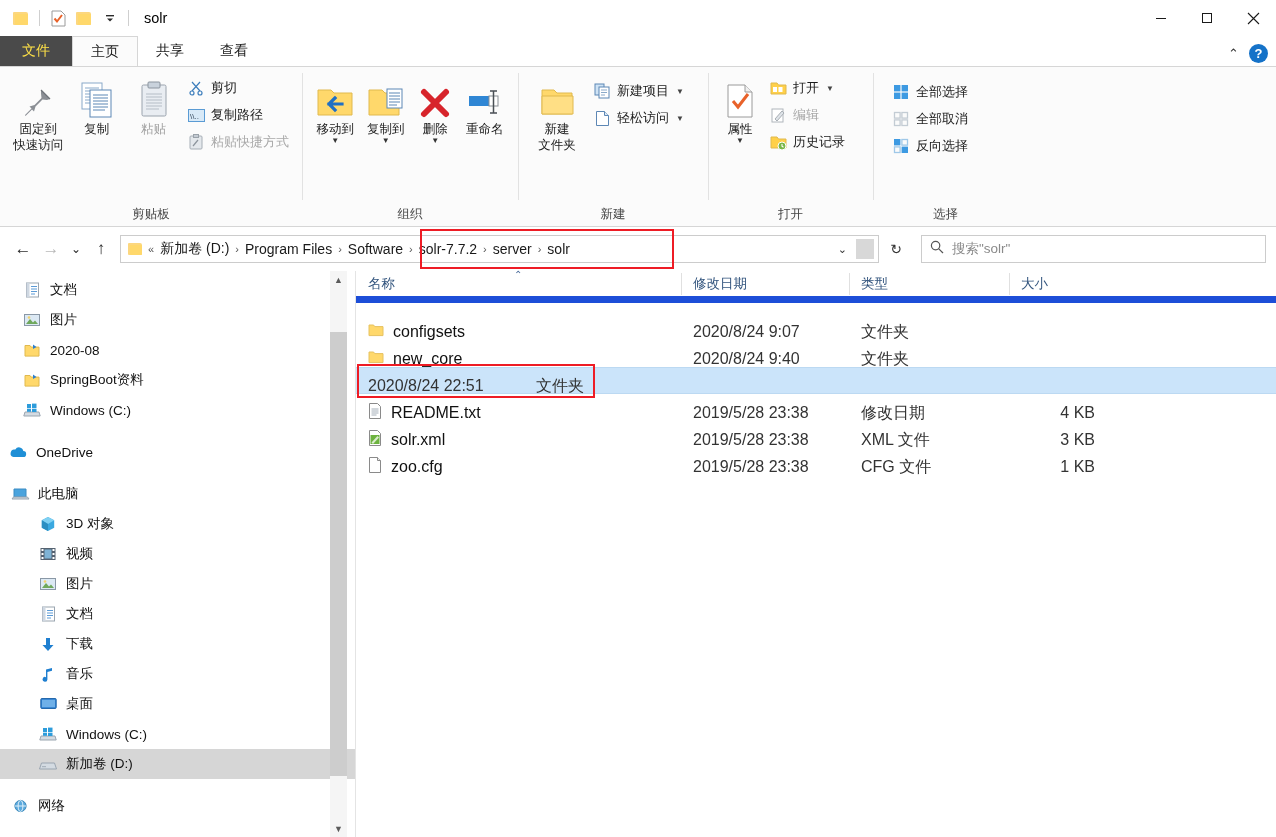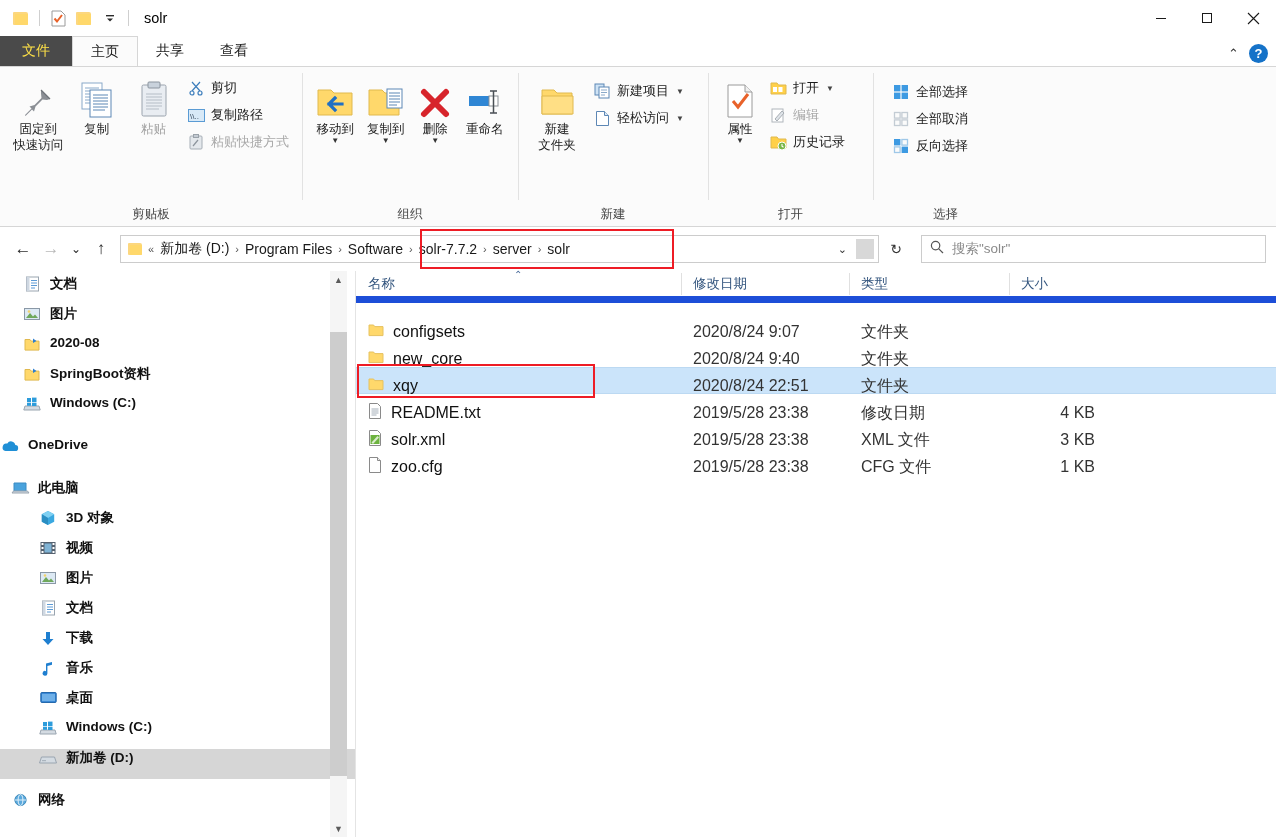--- a/index.html
+++ b/index.html
@@ -104,22 +104,22 @@
   }
   .search-ph { font-size: 13.5px; color: #8a8a8a; }
 
   
   .main { display: flex; height: 566px; }
 
   
   .sidebar { width: 356px; position: relative; overflow: hidden; background: #fff; }
   .navlist { padding-top: 4px; }
   .navitem {
-    height: 30px; display: flex; align-items: flex-start; font-size: 13.5px; color: #111;
-    padding-right: 8px; position: relative; font-weight: bold;
+    height: 30px; display: flex; align-items: center; font-size: 13.5px; color: #111;
+    padding-right: 8px; position: relative;
   }
   .navitem.selected { background: #d6d6d6; }
   .navitem .nicon { width: 20px; height: 18px; display: flex; align-items: center; justify-content: center; margin-right: 8px; }
   .navitem .pin { margin-left: auto; color: #8a8a8a; font-size: 13px; }
   .lvl1 { padding-left: 22px; }
   .lvl2 { padding-left: 38px; }
   .group-gap { height: 12px; }
 
   .sb-scroll {
     position: absolute; right: 9px; top: 0; width: 17px; height: 100%;
@@ -575,21 +575,21 @@
               <rect x="4" y="5.7" width="4" height="3.1"></rect>
               <rect x="9" y="5.7" width="4.5" height="3.3"></rect>
             </g>
           </svg>
         </span>
         <span>Windows (C:)</span>
       </div>
 
       <div class="group-gap"></div>
 
-      <div class="navitem" style="">
+      <div class="navitem" style="margin-left:8px;">
         <span class="nicon">
           <svg width="18" height="13" viewBox="0 0 18 13">
             <path d="M4.5 11h9.5a3 3 0 0 0 .3-6 4.3 4.3 0 0 0-8-1.4A3.2 3.2 0 0 0 4.5 11z" fill="#1f8fd6"></path>
           </svg>
         </span>
         <span>OneDrive</span>
       </div>
 
       <div class="group-gap"></div>
 
@@ -760,28 +760,20 @@
               </svg>
           </span>
           <span>new_core</span>
         </div>
         <div class="cell cell-date">2020/8/24 9:40</div>
         <div class="cell cell-type">文件夹</div>
         <div class="cell cell-size"></div>
       </div>
 
       <div class="row selected">
-        <div class="cell cell-name">
-          <span>
-            <svg width="16" height="14" viewBox="0 0 16 14">
-                <path d="M1 2h4.6l1.1 1.6H15v9H1z" fill="#ffd86b" stroke="#e6c261"></path>
-              </svg>
-          </span>
-          <span>xqy</span>
-        </div>
         <div class="cell cell-date">2020/8/24 22:51</div>
         <div class="cell cell-type">文件夹</div>
         <div class="cell cell-size"></div>
         <span class="row-hl"></span>
       </div>
 
       <div class="row">
         <div class="cell cell-name">
           <span>
             <svg width="14" height="16" viewBox="0 0 14 16">

